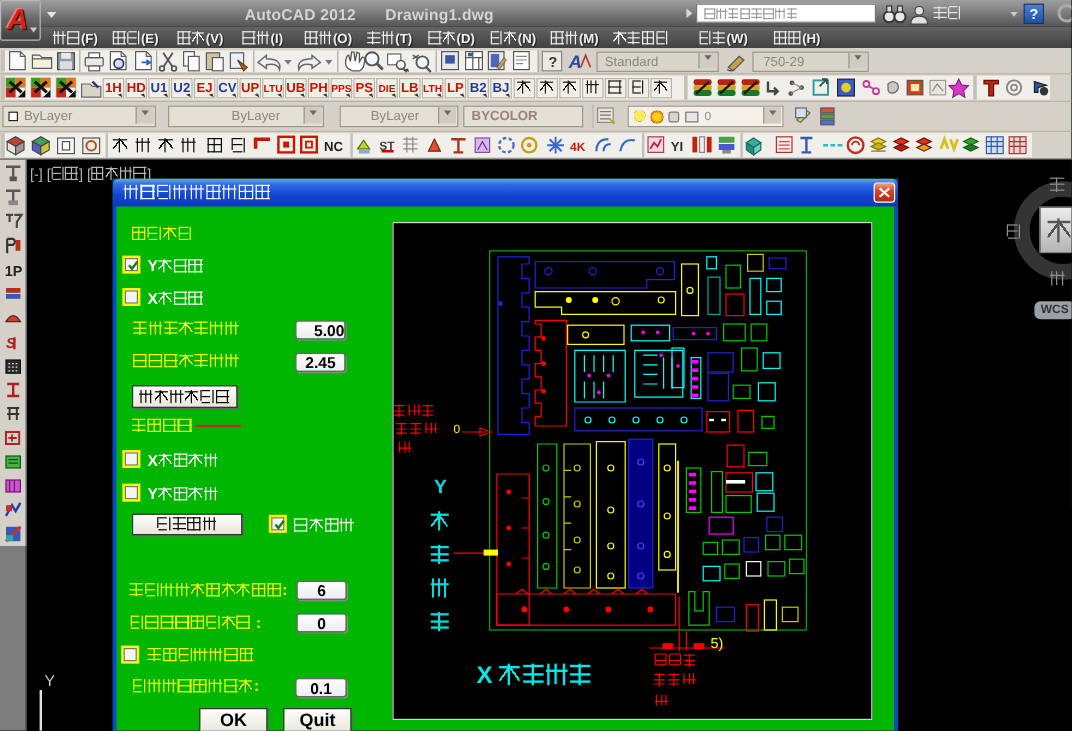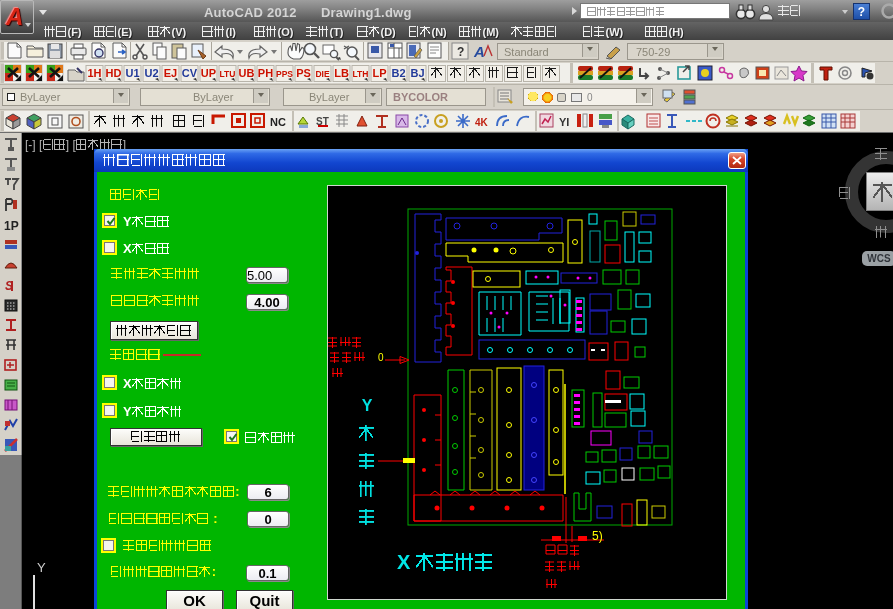--- a/index.html
+++ b/index.html
@@ -500,23 +500,23 @@
           <path d="M1.5 5 l2.5 3 l4.5 -6" stroke="#1a7a1a" stroke-width="2" fill="none"></path>
         </svg>
       </span>
     </div>
 <div class="abs" style="left:123px;top:214px;color:#fff;font-size:13px;font-weight:bold"><span class="lt">Y</span><i class="c4"></i><i class="c0"></i><i class="c2"></i></div>
 <div class="abs" style="left:102px;top:240px;width:15px;height:15px;background:#ffff00">
       <span class="abs" style="left:2px;top:2px;width:11px;height:11px;background:#f4f4f0;border:1px solid #777"></span>
     </div>
 <div class="abs" style="left:123px;top:241px;color:#fff;font-size:13px;font-weight:bold"><span class="lt">X</span><i class="c4"></i><i class="c0"></i><i class="c2"></i></div>
 <div class="abs" style="left:111px;top:266px;color:#ffff00;font-size:13px;font-weight:bold"><i class="c1"></i><i class="c5"></i><i class="c1"></i><i class="c4"></i><i class="c1"></i><i class="c5"></i><i class="c5"></i></div>
-<div class="abs" style="left:246px;top:267px;width:42px;height:16px;background:linear-gradient(#ffffff,#ececf2);border:1px solid #666;border-radius:3px;box-shadow:1px 1px 0 #8a8a8a,inset 1px 1px 0 #fff;color:#000;font-size:13px;font-weight:normal;text-align:left;line-height:15px">5.00</div>
+<div class="abs" style="left:246px;top:267px;width:42px;height:16px;background:linear-gradient(#ffffff,#ececf2);border:1px solid #666;border-radius:3px;box-shadow:1px 1px 0 #8a8a8a,inset 1px 1px 0 #fff;color:#000;font-size:13px;font-weight:bold;text-align:right;line-height:15px">5.00</div>
 <div class="abs" style="left:111px;top:293px;color:#ffff00;font-size:13px;font-weight:bold"><i class="c0"></i><i class="c0"></i><i class="c0"></i><i class="c4"></i><i class="c1"></i><i class="c5"></i><i class="c5"></i></div>
-<div class="abs" style="left:246px;top:294px;width:42px;height:16px;background:linear-gradient(#ffffff,#ececf2);border:1px solid #666;border-radius:3px;box-shadow:1px 1px 0 #8a8a8a,inset 1px 1px 0 #fff;color:#000;font-size:13px;font-weight:bold;text-align:center;line-height:15px">4.00</div>
+<div class="abs" style="left:246px;top:294px;width:42px;height:16px;background:linear-gradient(#ffffff,#ececf2);border:1px solid #666;border-radius:3px;box-shadow:1px 1px 0 #8a8a8a,inset 1px 1px 0 #fff;color:#000;font-size:13px;font-weight:bold;text-align:center;line-height:15px">2.45</div>
 <div class="abs" style="left:110px;top:321px;width:88px;height:19px;background:linear-gradient(#fdfdfb,#e8e5da);border:1px solid #333;box-shadow:inset 1px 1px 0 #fff, 1px 1px 0 #666;color:#000;font-size:13px;font-weight:bold;text-align:center;line-height:17px"><i class="c5"></i><i class="c4"></i><i class="c5"></i><i class="c4"></i><i class="c3"></i><i class="c0"></i></div>
 <div class="abs" style="left:110px;top:347px;color:#ffff00;font-size:13px;font-weight:bold"><i class="c1"></i><i class="c2"></i><i class="c0"></i><i class="c0"></i></div>
 <div class="abs" style="left:163px;top:354px;width:38px;height:2px;background:#c82828"></div>
 <div class="abs" style="left:102px;top:375px;width:15px;height:15px;background:#ffff00">
       <span class="abs" style="left:2px;top:2px;width:11px;height:11px;background:#f4f4f0;border:1px solid #777"></span>
     </div>
 <div class="abs" style="left:123px;top:376px;color:#fff;font-size:13px;font-weight:bold"><span class="lt">X</span><i class="c4"></i><i class="c2"></i><i class="c4"></i><i class="c5"></i></div>
 <div class="abs" style="left:102px;top:403px;width:15px;height:15px;background:#ffff00">
       <span class="abs" style="left:2px;top:2px;width:11px;height:11px;background:#f4f4f0;border:1px solid #777"></span>
     </div>

